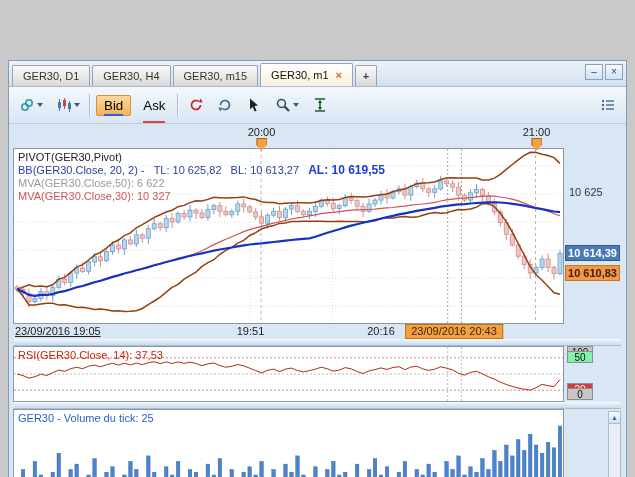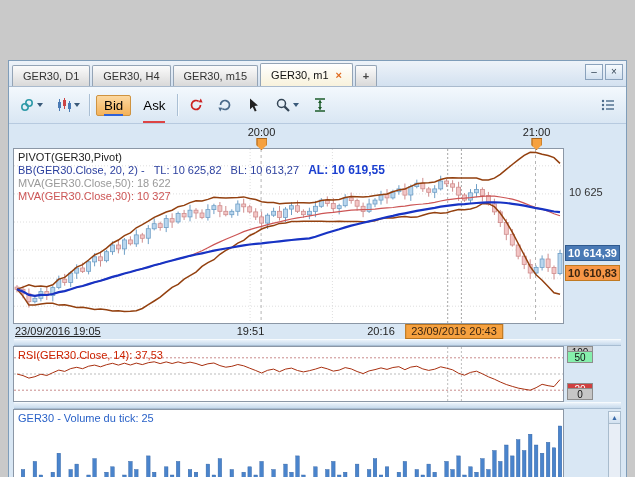--- a/index.html
+++ b/index.html
@@ -373,21 +373,21 @@
             <path d="M3.0 140.3 L9.0 142.6 L14.9 145.9 L20.9 146.8 L26.9 145.9 L32.8 146.0 L38.8 145.0 L44.8 143.1 L50.7 142.1 L56.7 140.3 L62.7 138.3 L68.6 137.0 L74.6 135.1 L80.6 133.2 L86.5 131.8 L92.5 129.9 L98.5 127.9 L104.4 126.4 L110.4 124.5 L116.4 123.0 L122.3 121.3 L128.3 119.8 L134.3 118.1 L140.2 116.3 L146.2 114.8 L152.2 113.0 L158.1 111.5 L164.1 109.9 L170.1 108.4 L176.0 106.8 L182.0 105.5 L188.0 104.3 L193.9 103.0 L199.9 101.6 L205.9 100.5 L211.8 99.5 L217.8 98.5 L223.8 97.4 L229.7 96.4 L235.7 95.5 L241.7 94.8 L247.6 94.4 L253.6 93.7 L259.6 93.0 L265.5 92.4 L271.5 91.7 L277.5 91.0 L283.5 90.4 L289.4 89.9 L295.4 89.3 L301.4 87.7 L307.3 85.8 L313.3 83.8 L319.3 82.0 L325.2 80.3 L331.2 78.4 L337.2 76.6 L343.1 75.2 L349.1 73.7 L355.1 72.4 L361.0 71.0 L367.0 69.5 L373.0 68.2 L378.9 66.9 L384.9 65.4 L390.9 64.3 L396.8 63.1 L402.8 61.8 L408.8 60.8 L414.7 59.8 L420.7 58.9 L426.7 57.7 L432.6 56.8 L438.6 56.1 L444.6 55.4 L450.5 55.1 L456.5 54.5 L462.5 54.0 L468.4 53.6 L474.4 53.4 L480.4 53.4 L486.3 53.5 L492.3 54.0 L498.3 54.8 L504.2 55.7 L510.2 56.7 L516.2 57.9 L522.1 59.2 L528.1 60.2 L534.1 61.4 L540.0 62.5 L546.0 63.1" fill="none" stroke="#1733c4" stroke-width="2.2"></path>
           </svg>
         <div class="overlay">
           <div class="ov-pivot">PIVOT(GER30,Pivot)</div>
           <div class="ov-bb">
             <span>BB(GER30.Close, 20, 2) -</span>
             <span class="ov-sp">TL: 10 625,82</span>
             <span class="ov-sp">BL: 10 613,27</span>
             <span class="ov-al">AL: 10 619,55</span>
           </div>
-          <div class="ov-mva50">MVA(GER30.Close,50): 18 622</div>
+          <div class="ov-mva50">MVA(GER30.Close,50): 6 622</div>
           <div class="ov-mva30">MVA(GER30.Close,30): 10 327</div>
         </div>
       </div>
       <div class="axis">
           <span class="yaxis-label" style="top: 37.9032px;">10 625</span>
           <div class="price-badge blue" style="top: 97.4561px;">10 614,39</div>
           <div class="price-badge orange" style="top: 117.438px;">10 610,83</div>
         </div>
     </div>
 

